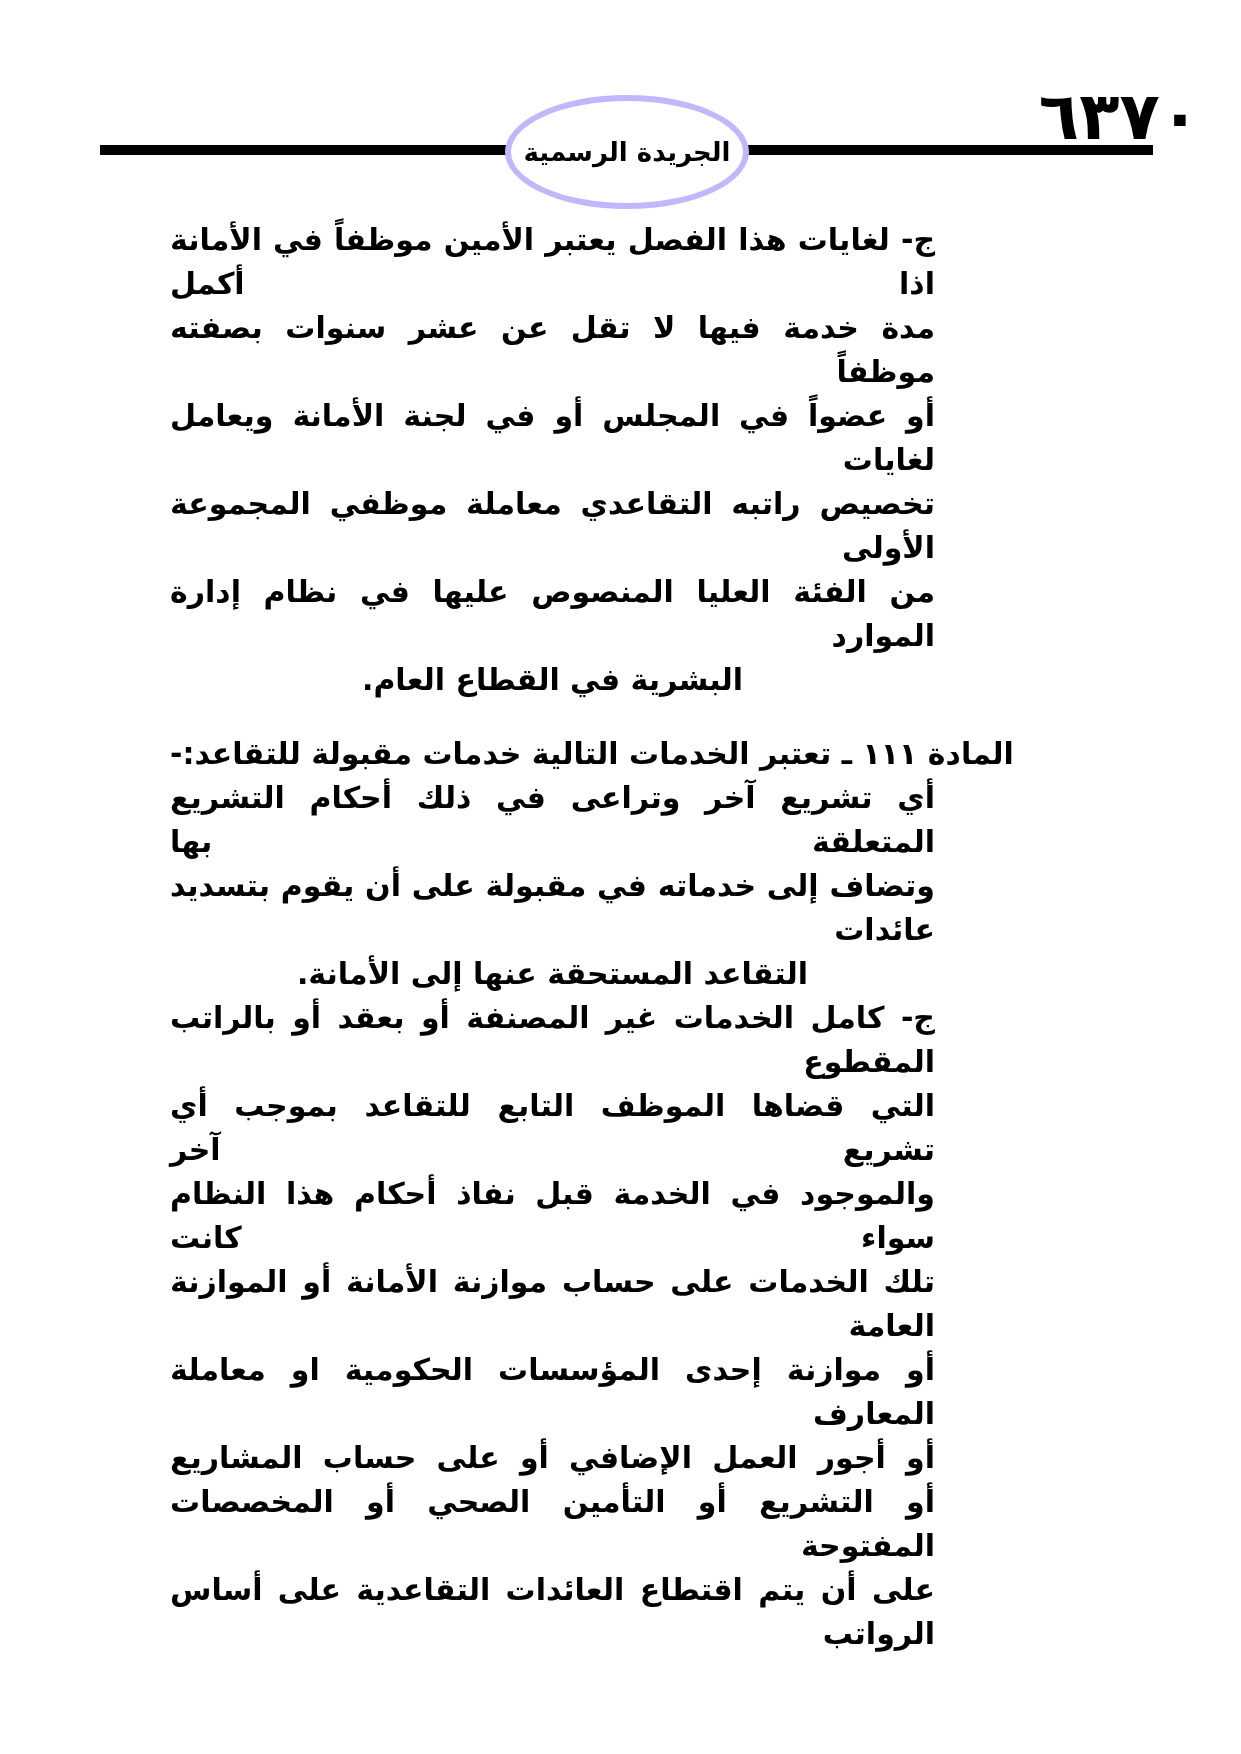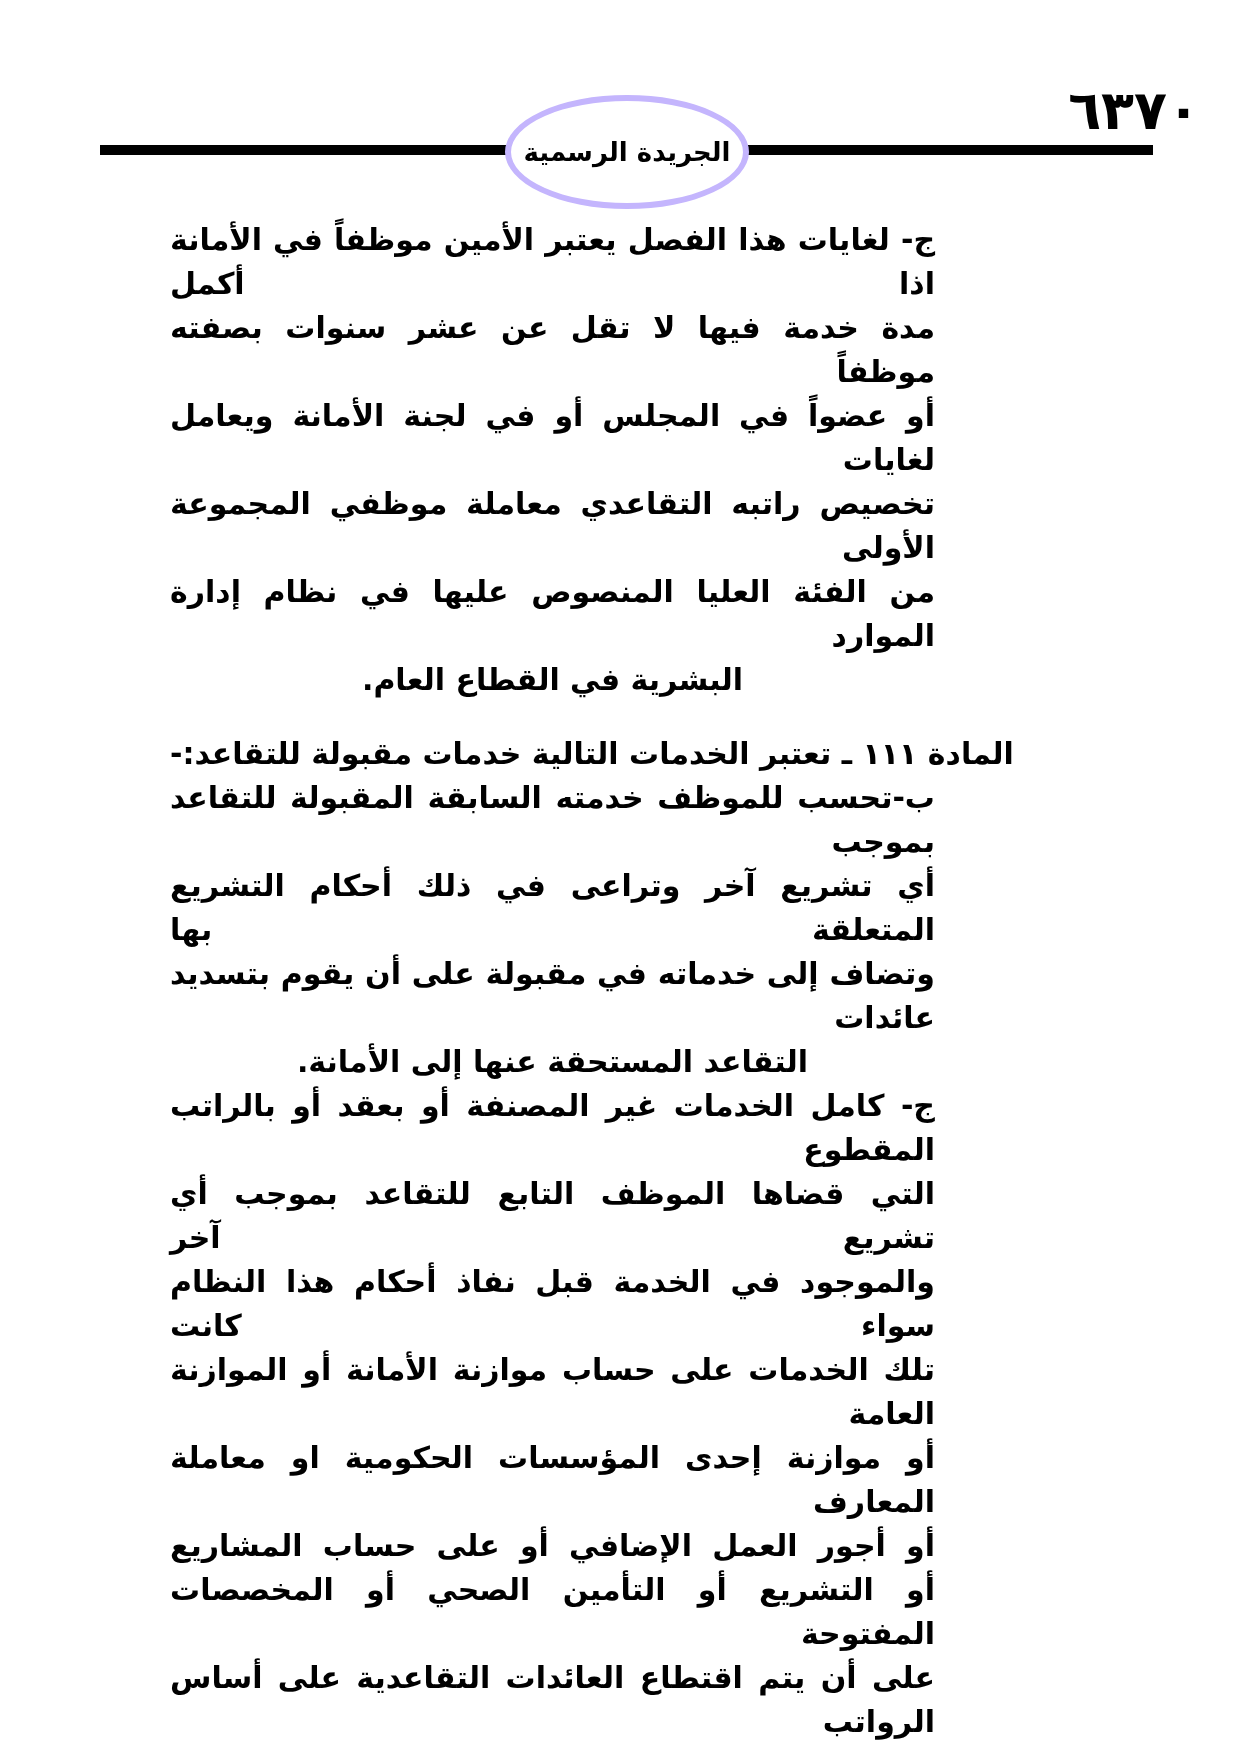--- a/index.html
+++ b/index.html
@@ -14,21 +14,21 @@
     overflow: hidden;
     font-family: "DejaVu Sans", sans-serif;
     color: #000000;
   }
 
   
   .page-number {
     position: absolute;
     top: 84px;
     right: 41px;
-    font-size: 54px;
+    font-size: 66px;
     font-weight: bold;
     letter-spacing: 4px;
     line-height: 1;
     direction: ltr;
   }
   .header-rule {
     position: absolute;
     top: 145px;
     left: 100px;
     width: 1053px;
@@ -98,21 +98,20 @@
       <div class="line j">أو عضواً في المجلس أو في لجنة الأمانة ويعامل لغايات</div>
       <div class="line j">تخصيص راتبه التقاعدي معاملة موظفي المجموعة الأولى</div>
       <div class="line j">من الفئة العليا المنصوص عليها في نظام إدارة الموارد</div>
       <div class="line c">البشرية في القطاع العام.</div>
     </div>
 
   <div class="article-heading">المادة ١١١ ـ تعتبر الخدمات التالية خدمات مقبولة للتقاعد:-</div>
 
 
   <div class="clause">
-      <div class="line j">ب-تحسب للموظف خدمته السابقة المقبولة للتقاعد بموجب</div>
       <div class="line j">أي تشريع آخر وتراعى في ذلك أحكام التشريع المتعلقة بها</div>
       <div class="line j">وتضاف إلى خدماته في مقبولة على أن يقوم بتسديد عائدات</div>
       <div class="line c">التقاعد المستحقة عنها إلى الأمانة.</div>
     </div>
 
   <div class="clause">
       <div class="line j">ج- كامل الخدمات غير المصنفة أو بعقد أو بالراتب المقطوع</div>
       <div class="line j">التي قضاها الموظف التابع للتقاعد بموجب أي تشريع آخر</div>
       <div class="line j">والموجود في الخدمة قبل نفاذ أحكام هذا النظام سواء كانت</div>
       <div class="line j">تلك الخدمات على حساب موازنة الأمانة أو الموازنة العامة</div>

